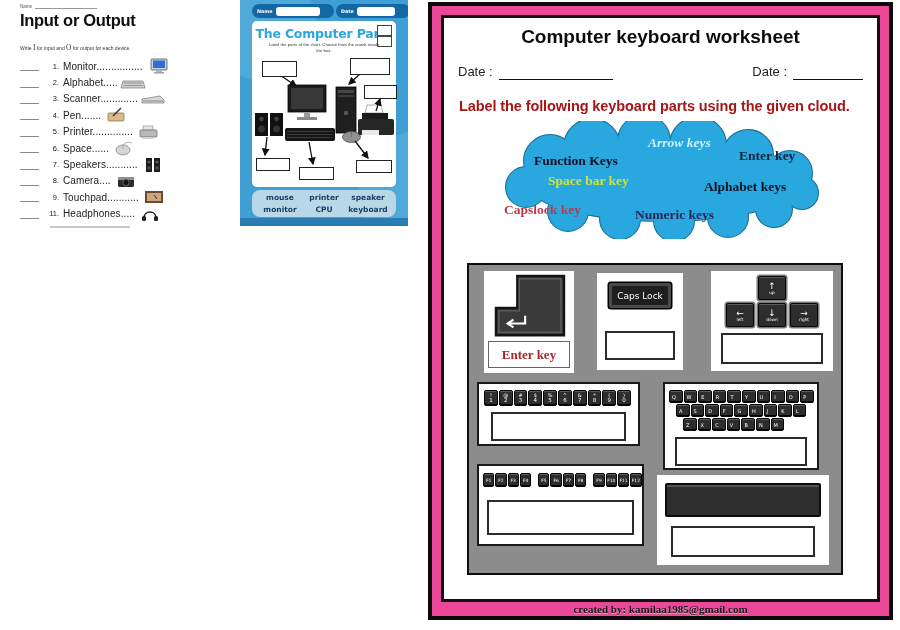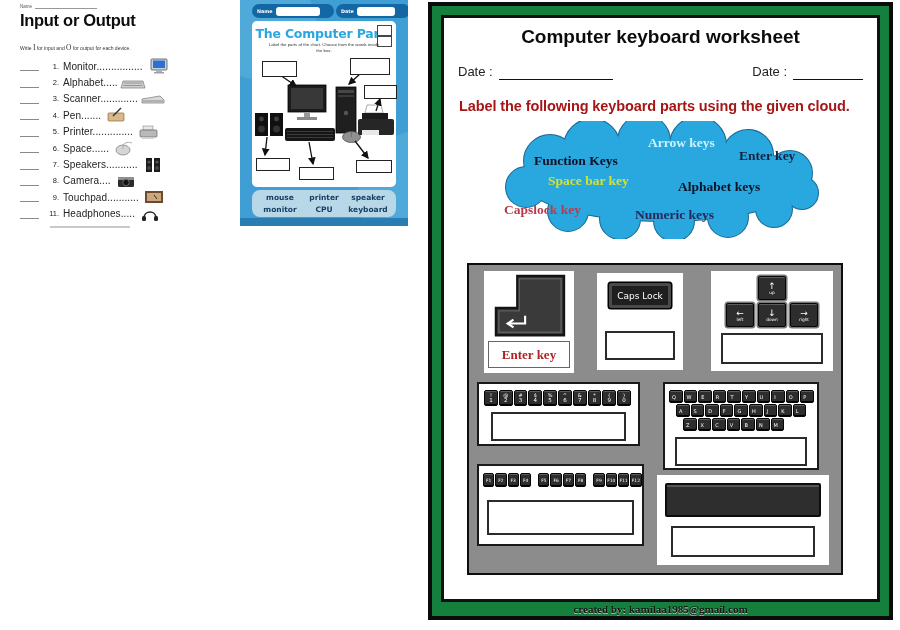--- a/index.html
+++ b/index.html
@@ -37,40 +37,40 @@
   .mw-scorebox div{flex:1;border:0.8px solid #444;background:#fff;}
   .mw-sub{position:absolute;left:0;top:21px;width:100%;text-align:center;font-size:4.3px;color:#333;line-height:1.5;}
   .mw-diagram{position:absolute;left:0;top:0;width:144px;height:166px;}
   .mbox{position:absolute;background:#fff;border:1px solid #222;}
   .mw-bank{position:absolute;left:12px;top:190px;width:144px;height:27px;background:#b8d8e8;border-radius:8px;
            display:grid;grid-template-columns:1fr 1fr 1fr;align-items:center;justify-items:center;padding:2px 6px;box-sizing:border-box;}
   .mw-bank span{font-family:"DejaVu Sans",sans-serif;font-weight:bold;font-size:7.5px;color:#173f63;}
 
   
   .rw{position:absolute;left:428px;top:2px;width:465px;height:618px;background:#0a0a0a;padding:4px;box-sizing:border-box;}
-  .rw-gray{position:relative;width:100%;height:100%;background:#15803d;padding:9px 9px 14px 9px;box-sizing:border-box;}
+  .rw-gray{position:relative;width:100%;height:100%;background:#ec4899;padding:9px 9px 14px 9px;box-sizing:border-box;}
   .rw-white{position:relative;width:100%;height:100%;background:#fff;border:3px solid #111;box-sizing:border-box;}
   .rw-footer{position:absolute;left:0;bottom:0px;width:100%;text-align:center;font-family:"Liberation Serif",serif;
              font-weight:bold;font-size:11px;color:#151515;line-height:13px;text-shadow:0 0.5px 0 #bdbdbd;}
   .rw-title{position:absolute;left:0;top:8px;width:100%;text-align:center;font-size:19px;font-weight:bold;color:#0c0c0c;}
   .rw-namerow{position:absolute;left:14px;right:14px;top:46px;display:flex;align-items:flex-end;font-size:13px;color:#222;}
   .rw-namerow .lbl{flex:none;padding-bottom:1px;}
   .rw-line{border-bottom:1.5px solid #111;height:14px;}
   .rw-nline{flex:1;margin-left:6px;margin-right:26px;max-width:250px;}
   .rw-dline{width:70px;margin-left:6px;}
   .rw-spacer{flex:1;}
   .rw-instr{position:absolute;left:15px;top:80px;font-size:14.5px;font-weight:bold;color:#a61616;letter-spacing:-0.1px;}
   .cloud-wrap{position:absolute;left:48px;top:103px;width:344px;height:118px;}
   .cloud-wrap svg{position:absolute;left:0;top:0;}
   .cloud-label{position:absolute;font-family:"Liberation Serif",serif;font-weight:bold;white-space:nowrap;}
   .cl-0{left:42px;top:32px;font-size:13.5px;}
   .cl-1{left:156px;top:14px;font-size:13.5px;}
   .cl-2{left:247px;top:27px;font-size:13.5px;}
   .cl-3{left:56px;top:52px;font-size:13.5px;}
-  .cl-4{left:186px;top:58px;font-size:13.5px;}
+  .cl-4{left:212px;top:58px;font-size:13.5px;}
   .cl-5{left:12px;top:81px;font-size:13.5px;}
   .cl-6{left:143px;top:86px;font-size:13.5px;}
   .kb-panel{position:absolute;left:23px;top:245px;width:376px;height:312px;background:#8c8c8c;border:2.5px solid #0d0d0d;box-sizing:border-box;}
   .kcard{position:absolute;background:#fff;}
   .kcard.bordered{border:2px solid #1a1a1a;box-sizing:border-box;}
   .abox{position:absolute;background:#fff;border:2px solid #2b2b2b;}
   .abox.thin{border:1.5px solid #666;}
   .enter-answer{display:flex;align-items:center;justify-content:center;font-family:"Liberation Serif",serif;
                 font-weight:bold;font-size:13px;color:#b22222;}
   .capskey{position:absolute;left:50%;transform:translateX(-50%);top:10px;width:62px;height:25px;background:#1f1f1f;
@@ -381,21 +381,21 @@
                 <circle cx="282" cy="88" r="18"></circle>
               <circle cx="236" cy="96" r="20"></circle>
                 <circle cx="182" cy="100" r="20"></circle>
               <circle cx="128" cy="98" r="20"></circle>
                 <circle cx="76" cy="90" r="20"></circle>
               <circle cx="34" cy="66" r="20"></circle>
             </g>
             </svg>
           <div id="cloud-labels">
               <span class="cloud-label cl-0" style="color: rgb(16, 16, 36);">Function Keys</span>
-              <span class="cloud-label cl-1" style="color: rgb(205, 243, 255);">Arrow keys</span>
+              <span class="cloud-label cl-1" style="color: rgb(205, 243, 255); font-style: italic;">Arrow keys</span>
               <span class="cloud-label cl-2" style="color: rgb(21, 35, 63);">Enter key</span>
               <span class="cloud-label cl-3" style="color: rgb(213, 226, 43);">Space bar key</span>
               <span class="cloud-label cl-4" style="color: rgb(14, 18, 38);">Alphabet keys</span>
               <span class="cloud-label cl-5" style="color: rgb(185, 58, 78);">Capslock key</span>
               <span class="cloud-label cl-6" style="color: rgb(39, 39, 90);">Numeric keys</span>
             </div>
         </div>
 
         <div class="kb-panel">
 

